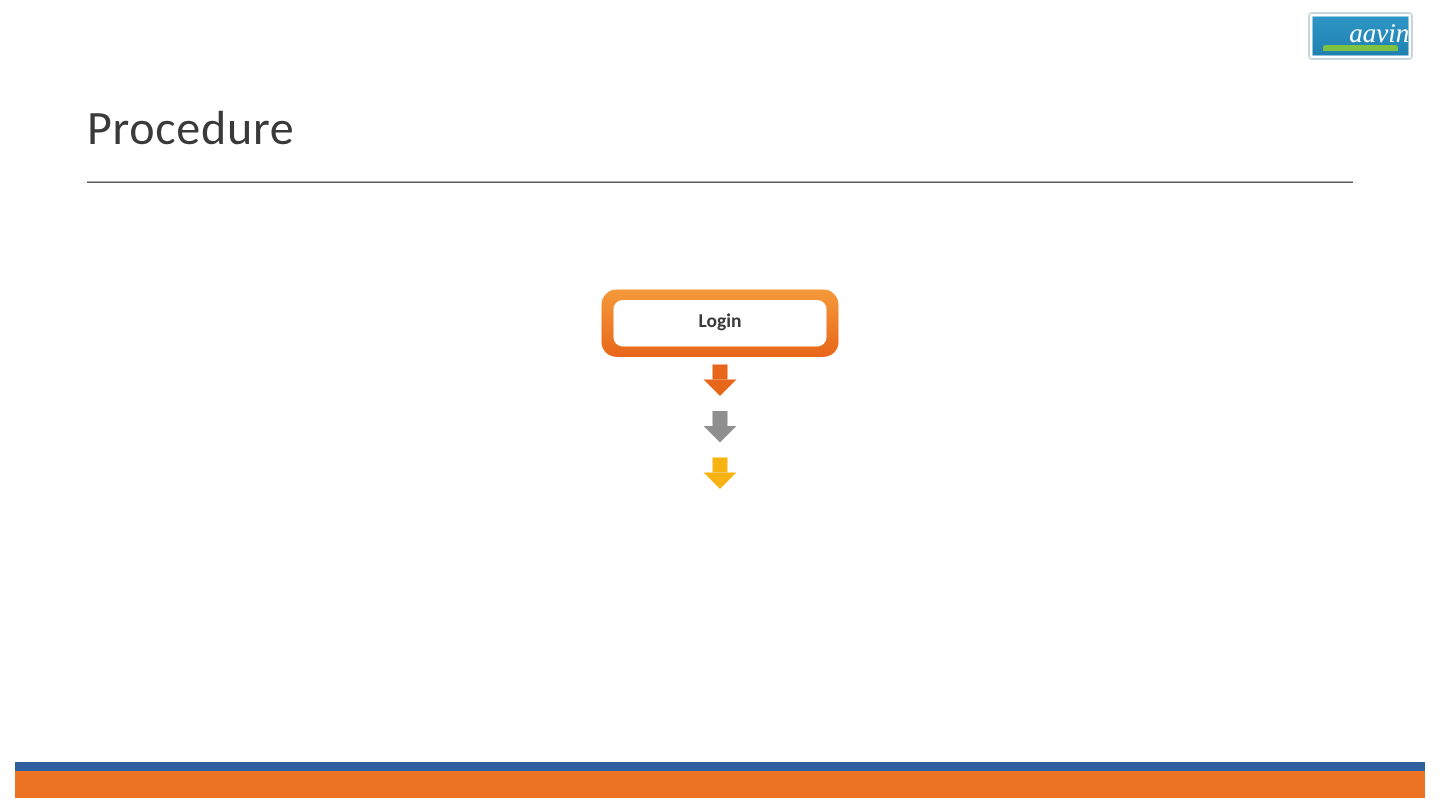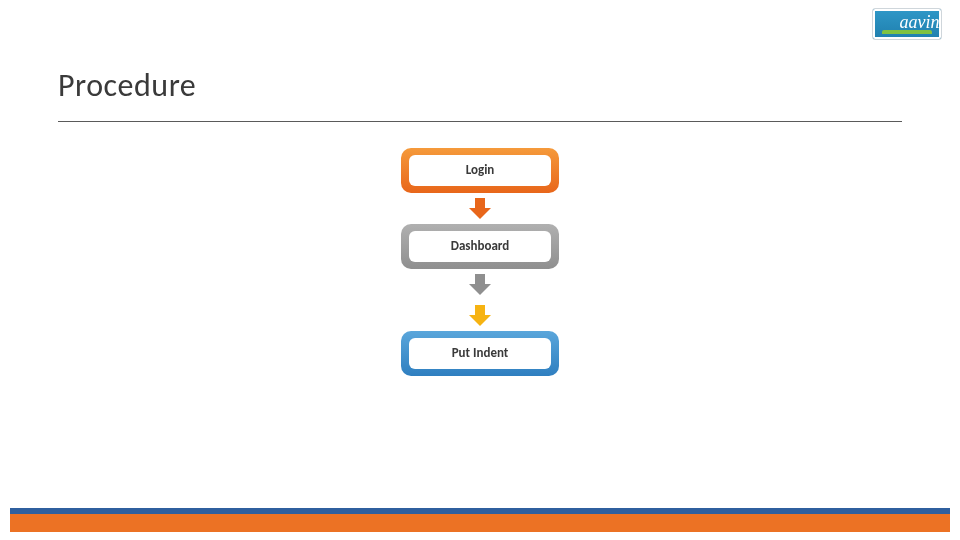--- a/index.html
+++ b/index.html
@@ -93,21 +93,21 @@
     align-items: center;
     justify-content: center;
     font-size: 13px;
     font-weight: 600;
     color: #3a3a3a;
     text-align: center;
     line-height: 1.1;
     white-space: pre-line;
   }
 
-  .node-orange { background: linear-gradient(#f59a3b, #e8661a); }
+  .node-orange { background: linear-gradient(#f59a3b, #e8661a); margin-top: 45px; }
   .node-gray   { background: linear-gradient(#b0b0b0, #8f8f8f); }
   .node-gold   { background: linear-gradient(#ffcf3f, #f6b312); }
   .node-blue   { background: linear-gradient(#5aa6db, #2f7fc0); }
 
   .arrow {
     margin: 5px 0 5px 0;
     display: flex;
     flex-direction: column;
     align-items: center;
   }
@@ -161,35 +161,29 @@
 
   <div class="node node-orange">
     <div class="node-inner">Login</div>
   </div>
 
   <div class="arrow arrow-orange">
     <div class="shaft"></div>
       <div class="head"></div>
   </div>
 
-  <div class="node node-gray">
-    <div class="node-inner">Dashboard</div>
-  </div>
 
   <div class="arrow arrow-gray">
     <div class="shaft"></div>
       <div class="head"></div>
   </div>
 
 
   <div class="arrow arrow-gold">
     <div class="shaft"></div>
       <div class="head"></div>
   </div>
 
-  <div class="node node-blue">
-    <div class="node-inner">Put Indent</div>
-  </div>
 
 </div>
 
 <div class="footer-blue"></div>
 <div class="footer-orange"></div>
 
 </body></html>

